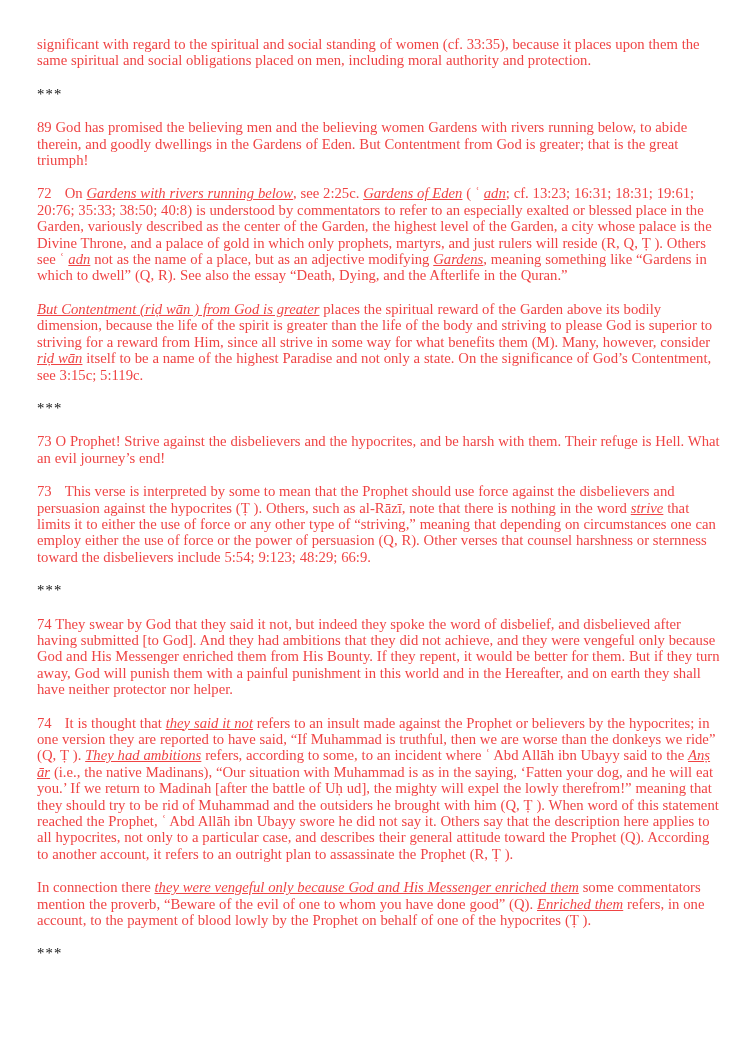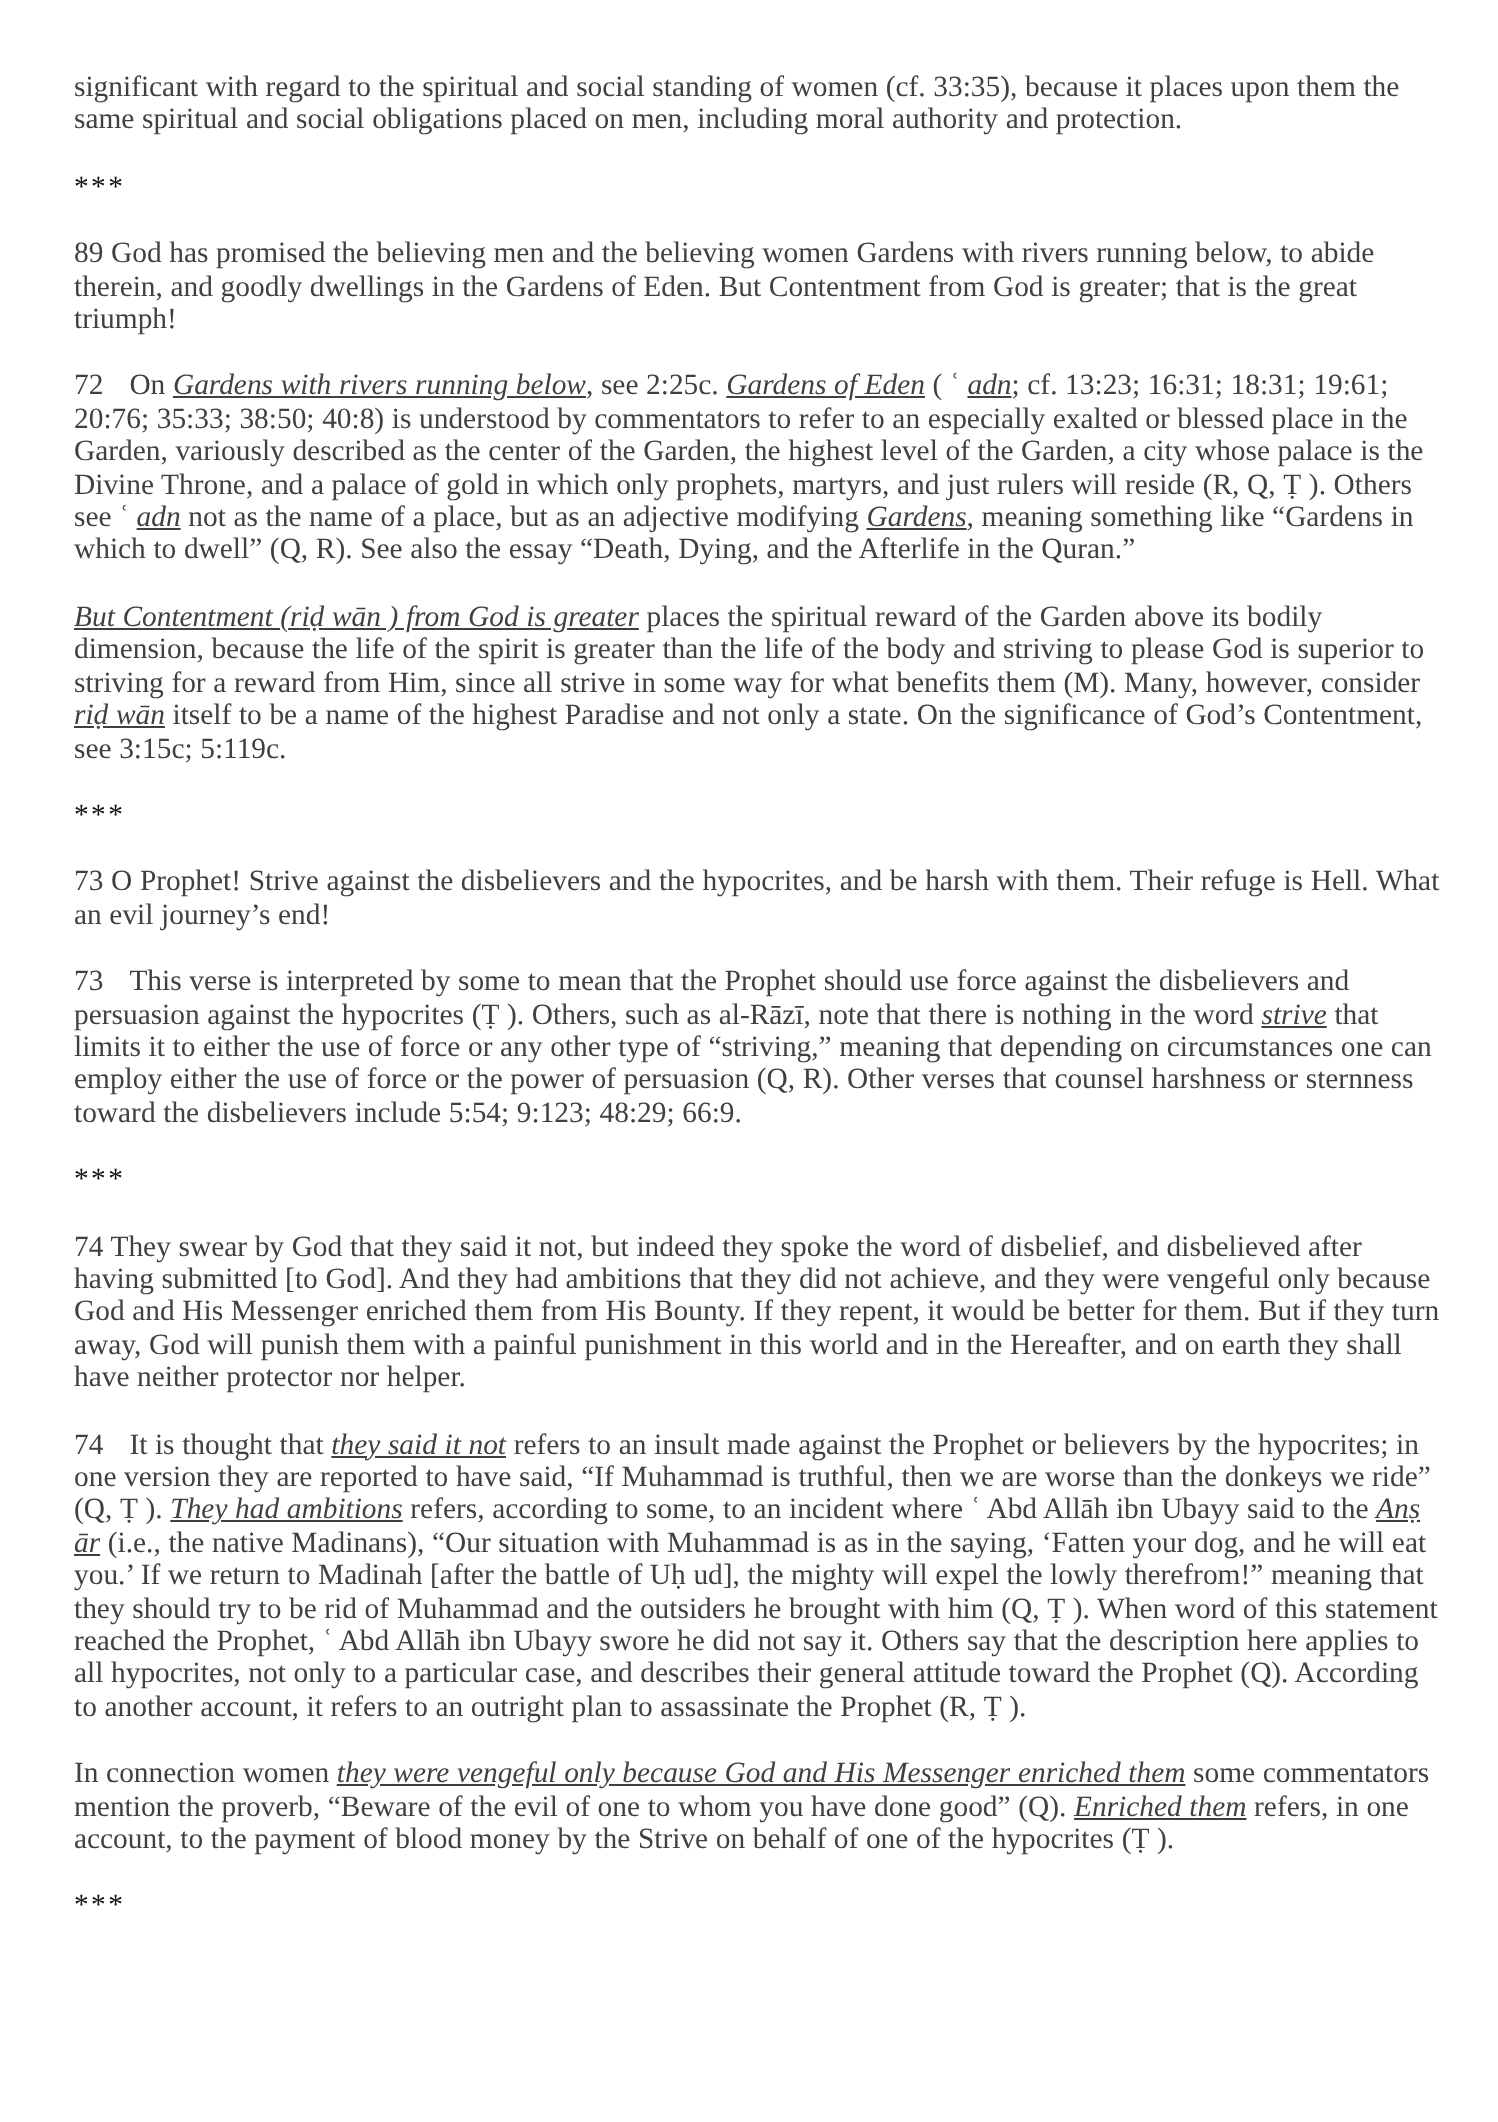--- a/index.html
+++ b/index.html
@@ -25,21 +25,21 @@
   .col {
     width: 684px;
   }
   p.para {
     margin: 0;
     font-size: 14.7px;
     line-height: 16.4px;
     text-align: left;
     letter-spacing: 0.0px;
     word-spacing: 0.15px;
-    color: #404040;
+    color: #ef4444;
     text-rendering: optimizeLegibility;
   }
   p.verse {
     margin-bottom: 0;
   }
   .gap-md { height: 17px; }
   .sep {
     margin: 0;
     font-size: 14.7px;
     line-height: 16.4px;
@@ -98,21 +98,21 @@
     <div class="gap-md"></div>
 
     <p class="para verse">74 They swear by God that they said it not, but indeed they spoke the word of disbelief, and disbelieved after having submitted [to God]. And they had ambitions that they did not achieve, and they were vengeful only because God and His Messenger enriched them from His Bounty. If they repent, it would be better for them. But if they turn away, God will punish them with a painful punishment in this world and in the Hereafter, and on earth they shall have neither protector nor helper.</p>
 
     <div class="gap-md"></div>
 
     <p class="para"><span class="num">74</span><span class="indent-gap"></span><span>It is thought that </span><i>they said it not</i><span> refers to an insult made against the Prophet or believers by the hypocrites; in one version they are reported to have said, “If Muhammad is truthful, then we are worse than the donkeys we ride” (Q, Ṭ ). </span><i>They had ambitions</i><span> refers, according to some, to an incident where ʿ Abd Allāh ibn Ubayy said to the </span><i>Anṣ ār</i><span> (i.e., the native Madinans), “Our situation with Muhammad is as in the saying, ‘Fatten your dog, and he will eat you.’ If we return to Madinah [after the battle of Uḥ ud], the mighty will expel the lowly therefrom!” meaning that they should try to be rid of Muhammad and the outsiders he brought with him (Q, Ṭ ). When word of this statement reached the Prophet, ʿ Abd Allāh ibn Ubayy swore he did not say it. Others say that the description here applies to all hypocrites, not only to a particular case, and describes their general attitude toward the Prophet (Q). According to another account, it refers to an outright plan to assassinate the Prophet (R, Ṭ ).</span></p>
 
     <div class="gap-md"></div>
 
-    <p class="para"><span>In connection women </span><i>they were vengeful only because God and His Messenger enriched them</i><span> some commentators mention the proverb, “Beware of the evil of one to whom you have done good” (Q). </span><i>Enriched them</i><span> refers, in one account, to the payment of blood money by the Strive on behalf of one of the hypocrites (Ṭ ).</span></p>
+    <p class="para"><span>In connection there </span><i>they were vengeful only because God and His Messenger enriched them</i><span> some commentators mention the proverb, “Beware of the evil of one to whom you have done good” (Q). </span><i>Enriched them</i><span> refers, in one account, to the payment of blood lowly by the Prophet on behalf of one of the hypocrites (Ṭ ).</span></p>
 
     <div class="gap-md"></div>
 
     <p class="sep">***</p>
 
     <div class="gap-md"></div>
 
 
     <div class="gap-md"></div>
 

